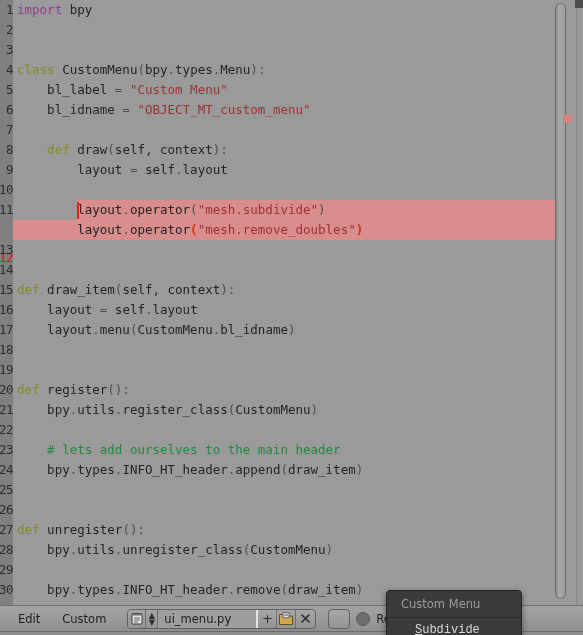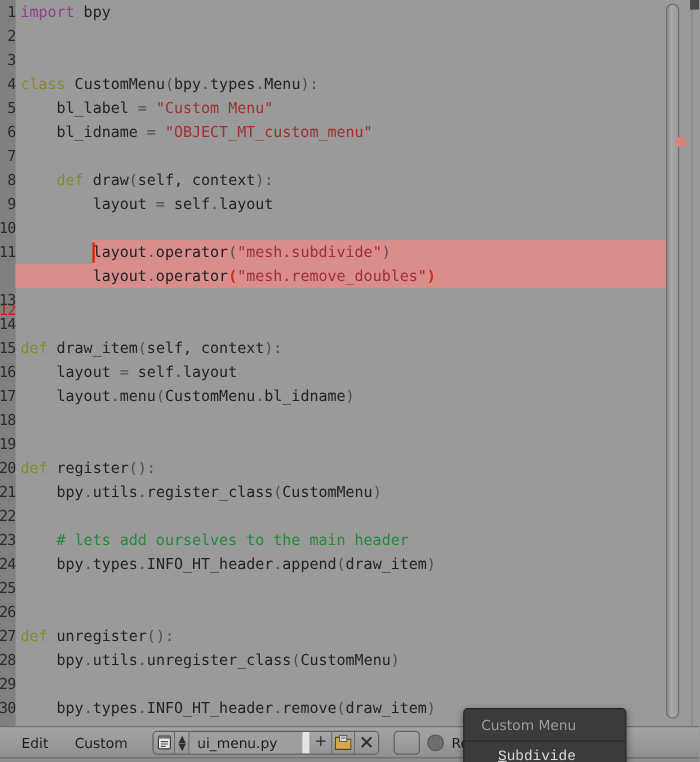--- a/index.html
+++ b/index.html
@@ -187,21 +187,21 @@
   #fw-name {
     width: 100px;
     height: 18px;
     background: #9e9e9e;
     color: #1b1b1b;
     font-size: 11.5px;
     font-family: "DejaVu Sans", sans-serif;
     line-height: 18px;
     padding-left: 6px;
     box-sizing: border-box;
-    border-right: 6px solid #e5e5e5;
+    border-right: 2px solid #e5e5e5;
     white-space: nowrap;
     overflow: hidden;
   }
   #fw-plus, #fw-save, #fw-close {
     width: 19px; height: 18px;
     display: flex;
     align-items: center;
     justify-content: center;
     background: linear-gradient(to bottom,#a6a6a6,#949494);
     border-right: 1px solid #6f6f6f;

